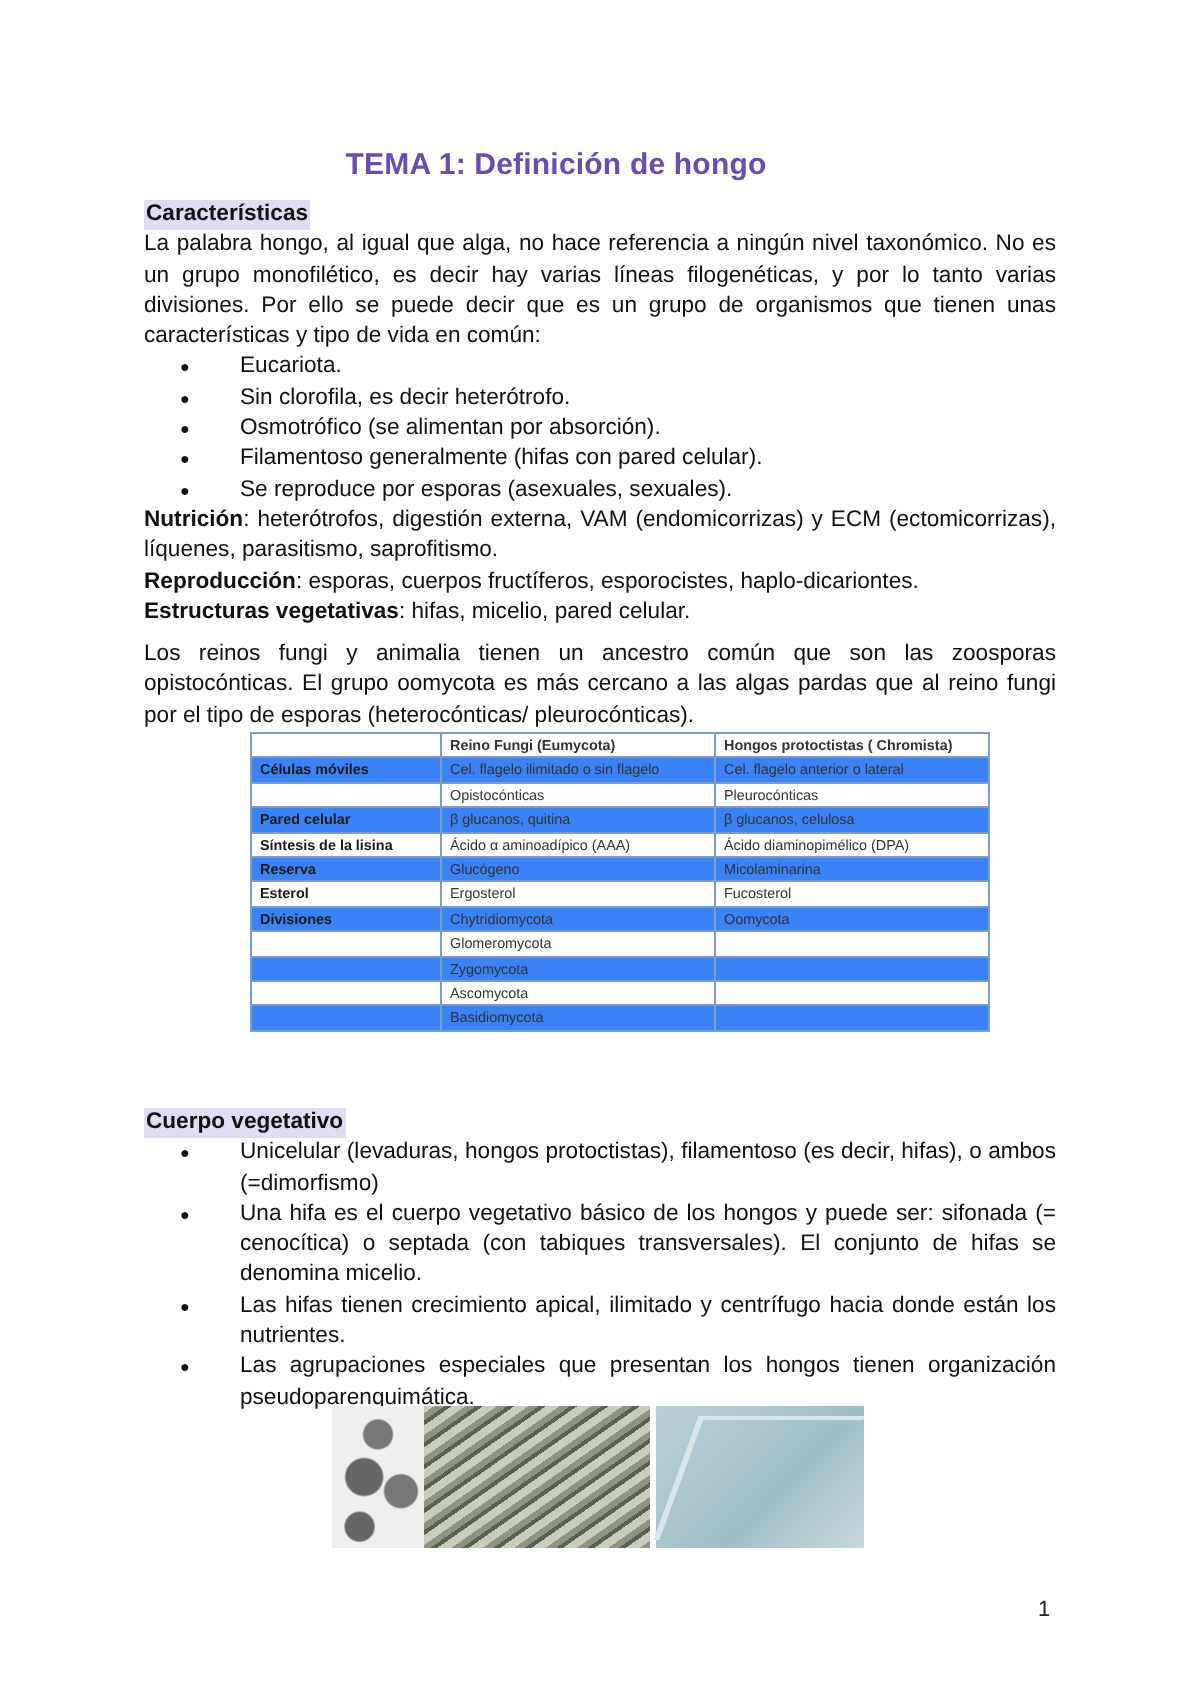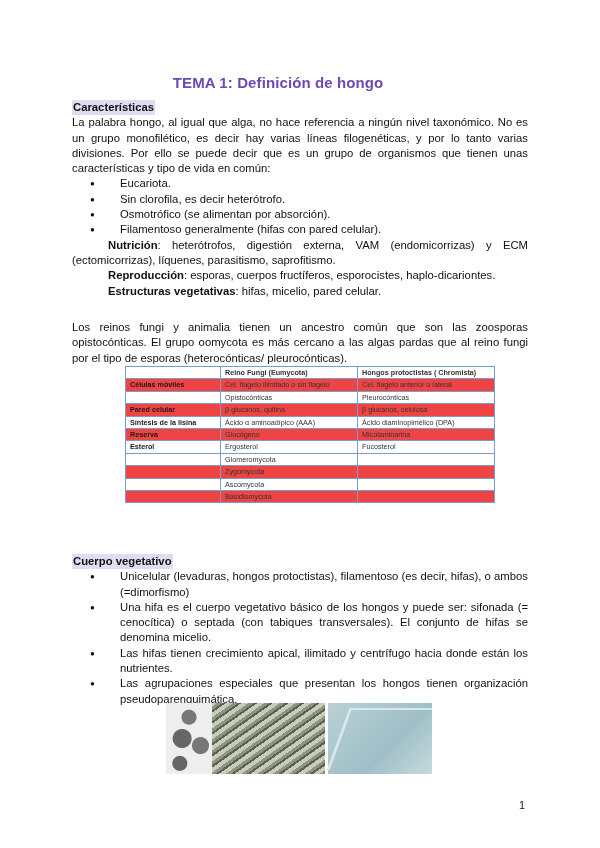--- a/index.html
+++ b/index.html
@@ -8,27 +8,27 @@
   .page { position: absolute; left: 0; top: 0; width: 600px; height: 848px; }
   .title { position: absolute; left: 0; width: 556px; top: 74px; text-align: center;
            font-size: 15px; font-weight: bold; color: #6a4bb3; letter-spacing: 0.1px; }
   .body-text { position: absolute; left: 72px; width: 456px; font-size: 11.3px; line-height: 15.3px; }
   .heading { display: inline-block; font-weight: bold; background: #e2dcf2; padding: 0 1px; }
   .just { text-align: justify; text-align-last: left; }
   p { margin: 0; }
   ul { margin: 0; padding-left: 48px; list-style: none; }
   ul li { position: relative; }
   ul li::before { content: "●"; position: absolute; left: -30px; font-size: 8px; top: 0px; }
-  b { font-weight: bold; margin-left: 36px; }
+  b { font-weight: bold; }
 
   table.cmp { position: absolute; left: 125px; top: 366px; width: 370px;
               border-collapse: collapse; font-size: 7.2px; color: #333;
               font-family: "Liberation Sans", sans-serif; }
   table.cmp td { border: 1px solid #7b9bc9; padding: 1px 4px; vertical-align: top; line-height: 9.4px; }
-  table.cmp tr.shade td { background: #ef4444; }
+  table.cmp tr.shade td { background: #3b82f6; }
   table.cmp td.c0 { width: 86px; font-weight: bold; color: #1a1a1a; }
   table.cmp td.c1 { width: 128px; margin-left: 36px; }
   table.cmp tr.hdr td { font-weight: bold; }
   table.cmp td.colhead { font-weight: bold; }
 
   .img-row { position: absolute; top: 703px; left: 166px; height: 71px; display: flex; }
   .img { height: 71px; }
   .img1 { width: 46px; background: radial-gradient(circle at 50% 20%, #777 0 7px, transparent 8px),
           radial-gradient(circle at 35% 50%, #666 0 9px, transparent 10px),
           radial-gradient(circle at 75% 60%, #777 0 8px, transparent 9px),
@@ -48,20 +48,21 @@
   <div class="title">TEMA 1: Definición de hongo</div>
 
   <div class="body-text" style="top:100px;">
     <span class="heading">Características</span>
     <p class="just">La palabra hongo, al igual que alga, no hace referencia a ningún nivel taxonómico. No es un grupo monofilético, es decir hay varias líneas filogenéticas, y por lo tanto varias divisiones. Por ello se puede decir que es un grupo de organismos que tienen unas características y tipo de vida en común:</p>
     <ul>
       <li>Eucariota.</li>
       <li>Sin clorofila, es decir heterótrofo.</li>
       <li>Osmotrófico (se alimentan por absorción).</li>
       <li>Filamentoso generalmente (hifas con pared celular).</li>
+      <li>Se reproduce por esporas (asexuales, sexuales).</li>
     </ul>
     <p class="just"><b>Nutrición</b><span>: heterótrofos, digestión externa, VAM (endomicorrizas) y ECM (ectomicorrizas), líquenes, parasitismo, saprofitismo.</span></p>
     <p><b>Reproducción</b><span>: esporas, cuerpos fructíferos, esporocistes, haplo-dicariontes.</span></p>
     <p><b>Estructuras vegetativas</b><span>: hifas, micelio, pared celular.</span></p>
   </div>
 
   <div class="body-text" style="top:320px;">
     <p class="just">Los reinos fungi y animalia tienen un ancestro común que son las zoosporas opistocónticas. El grupo oomycota es más cercano a las algas pardas que al reino fungi por el tipo de esporas (heterocónticas/ pleurocónticas).</p>
   </div>
 
@@ -95,20 +96,25 @@
     <tr class="shade">
       <td class="c0">Reserva</td>
       <td class="c1">Glucógeno</td>
       <td>Micolaminarina</td>
     </tr>
     <tr>
       <td class="c0">Esterol</td>
       <td class="c1">Ergosterol</td>
       <td>Fucosterol</td>
     </tr>
+    <tr class="shade">
+      <td class="c0">Divisiones</td>
+      <td class="c1">Chytridiomycota</td>
+      <td>Oomycota</td>
+    </tr>
     <tr>
       <td class="c0">&nbsp;</td>
       <td class="c1">Glomeromycota</td>
       <td>&nbsp;</td>
     </tr>
     <tr class="shade">
       <td class="c0">&nbsp;</td>
       <td class="c1">Zygomycota</td>
       <td>&nbsp;</td>
     </tr>

